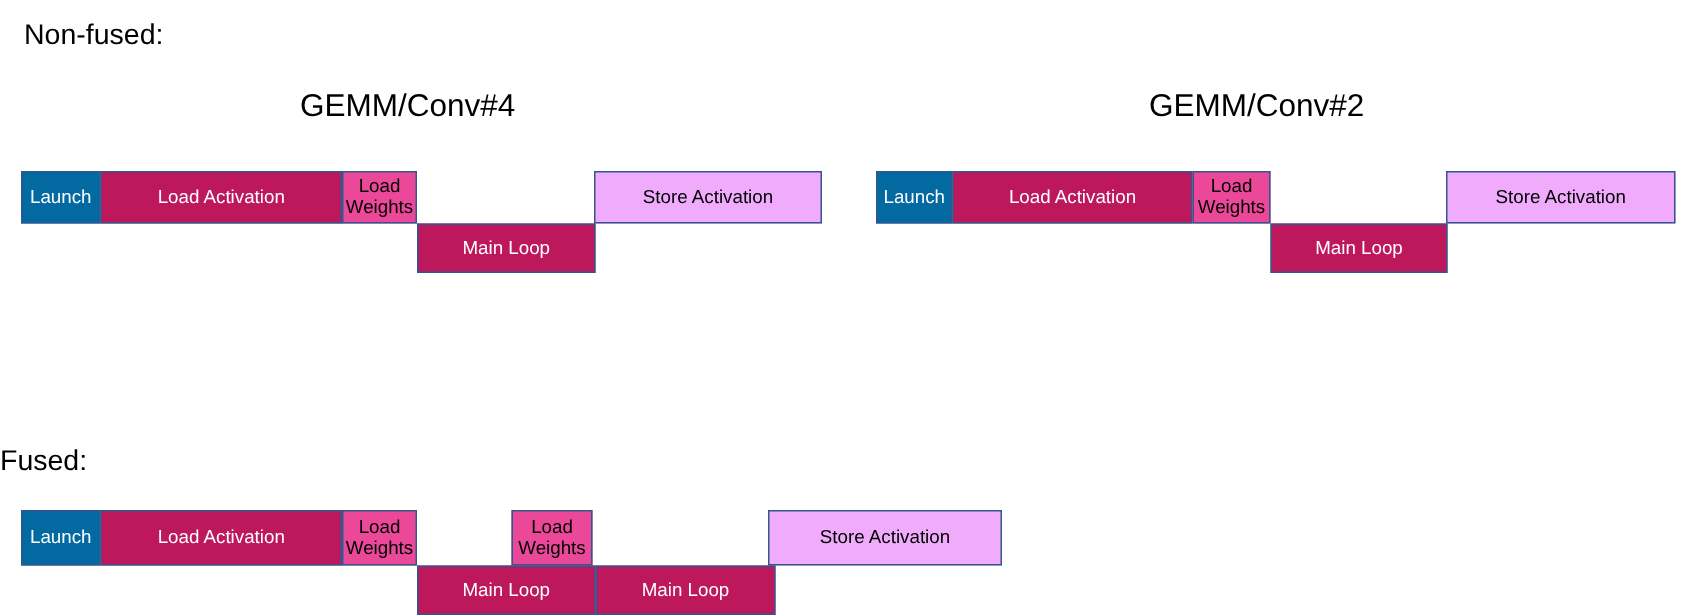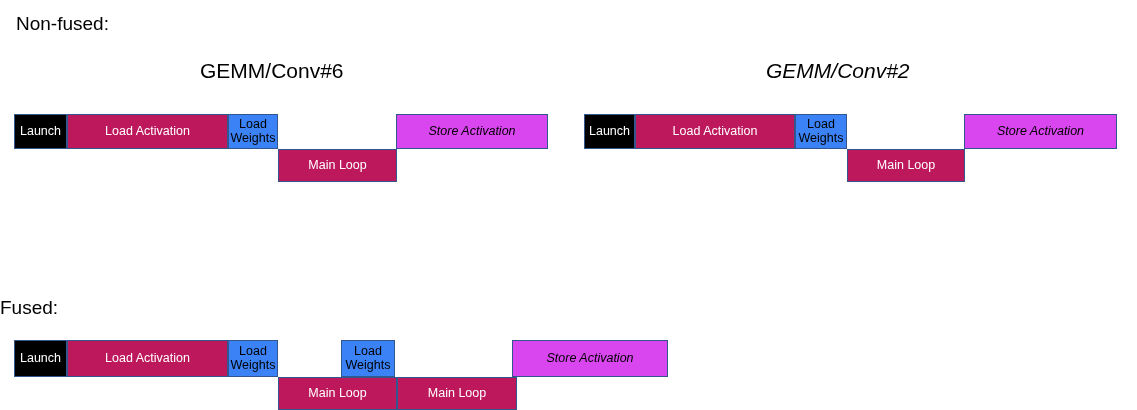--- a/index.html
+++ b/index.html
@@ -39,38 +39,38 @@
     border: 1px solid #31578E;
     display: flex;
     align-items: center;
     justify-content: center;
     text-align: center;
     font-size: 12.5px;
     line-height: 1.05;
     overflow: hidden;
     white-space: pre-line;
   }
-  .bar.launch   { background: #000000; color: #ffffff; }
+  .bar.launch   { background: #0369a1; color: #ffffff; }
   .bar.purple   { background: #be185d; color: #ffffff; }
-  .bar.yellow   { background: #3b82f6; color: #000000; }
-  .bar.orange   { background: #d946ef; color: #000000; font-style: italic; }
+  .bar.yellow   { background: #ec4899; color: #000000; }
+  .bar.orange   { background: #f0abfc; color: #000000; }
   .bar.yellow, .bar.orange { border-color: #31578E; }
 </style>
 </head>
 <body>
 
 <div id="canvas">
 
   <div class="section-label" id="lbl-nonfused" style="left: 16px; top: 14px;">Non-fused:</div>
 
   <div class="section-label" id="lbl-fused" style="left: 0; top: 298px;">Fused:</div>
 
-  <div class="group-title" id="title-g1" style="left: 200px; top: 60px;">GEMM/Conv#6</div>
+  <div class="group-title" id="title-g1" style="left: 200px; top: 60px;">GEMM/Conv#4</div>
 
-  <div class="group-title" id="title-g2" style="left: 766px; top: 60px; font-style: italic;">GEMM/Conv#2</div>
+  <div class="group-title" id="title-g2" style="left: 766px; top: 60px;">GEMM/Conv#2</div>
 
   <div class="bar launch" id="nf1-launch" style="left: 14px; width: 53px; top: 114px; height: 35px;">Launch</div>
 
   <div class="bar purple" id="nf1-loadact" style="left: 67px; width: 161px; top: 114px; height: 35px;">Load Activation</div>
 
   <div class="bar yellow" id="nf1-loadw" style="left: 228px; width: 50px; top: 114px; height: 35px;">Load
 Weights</div>
 
   <div class="bar orange" id="nf1-store" style="left: 396px; width: 152px; top: 114px; height: 35px;">Store Activation</div>
 

